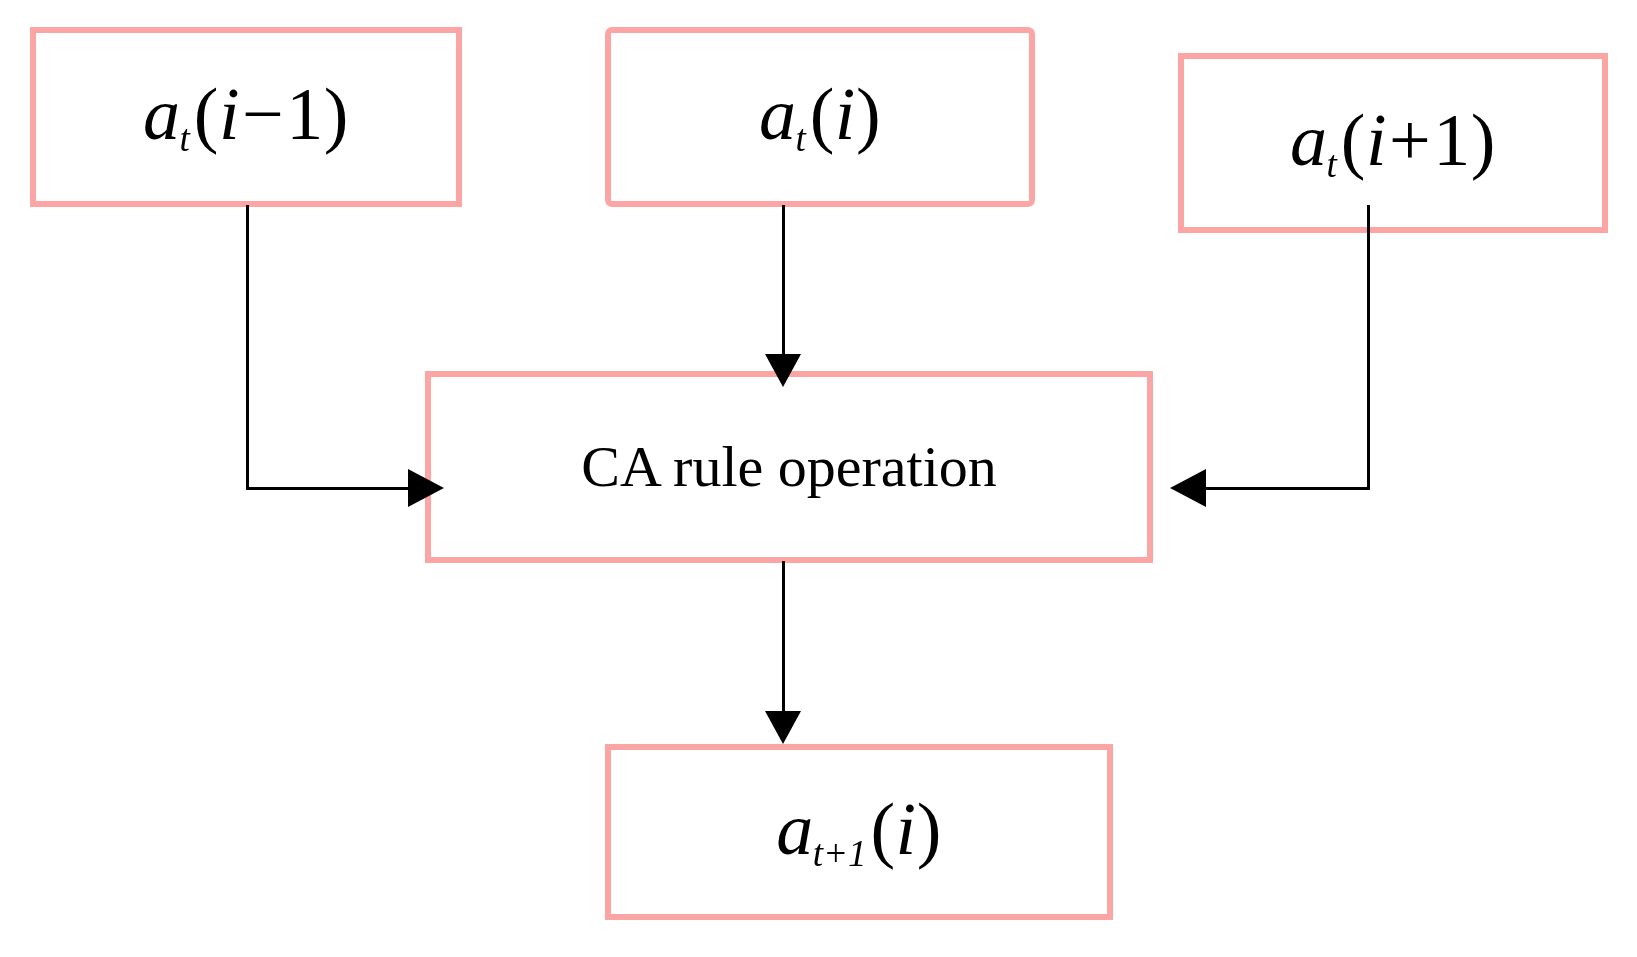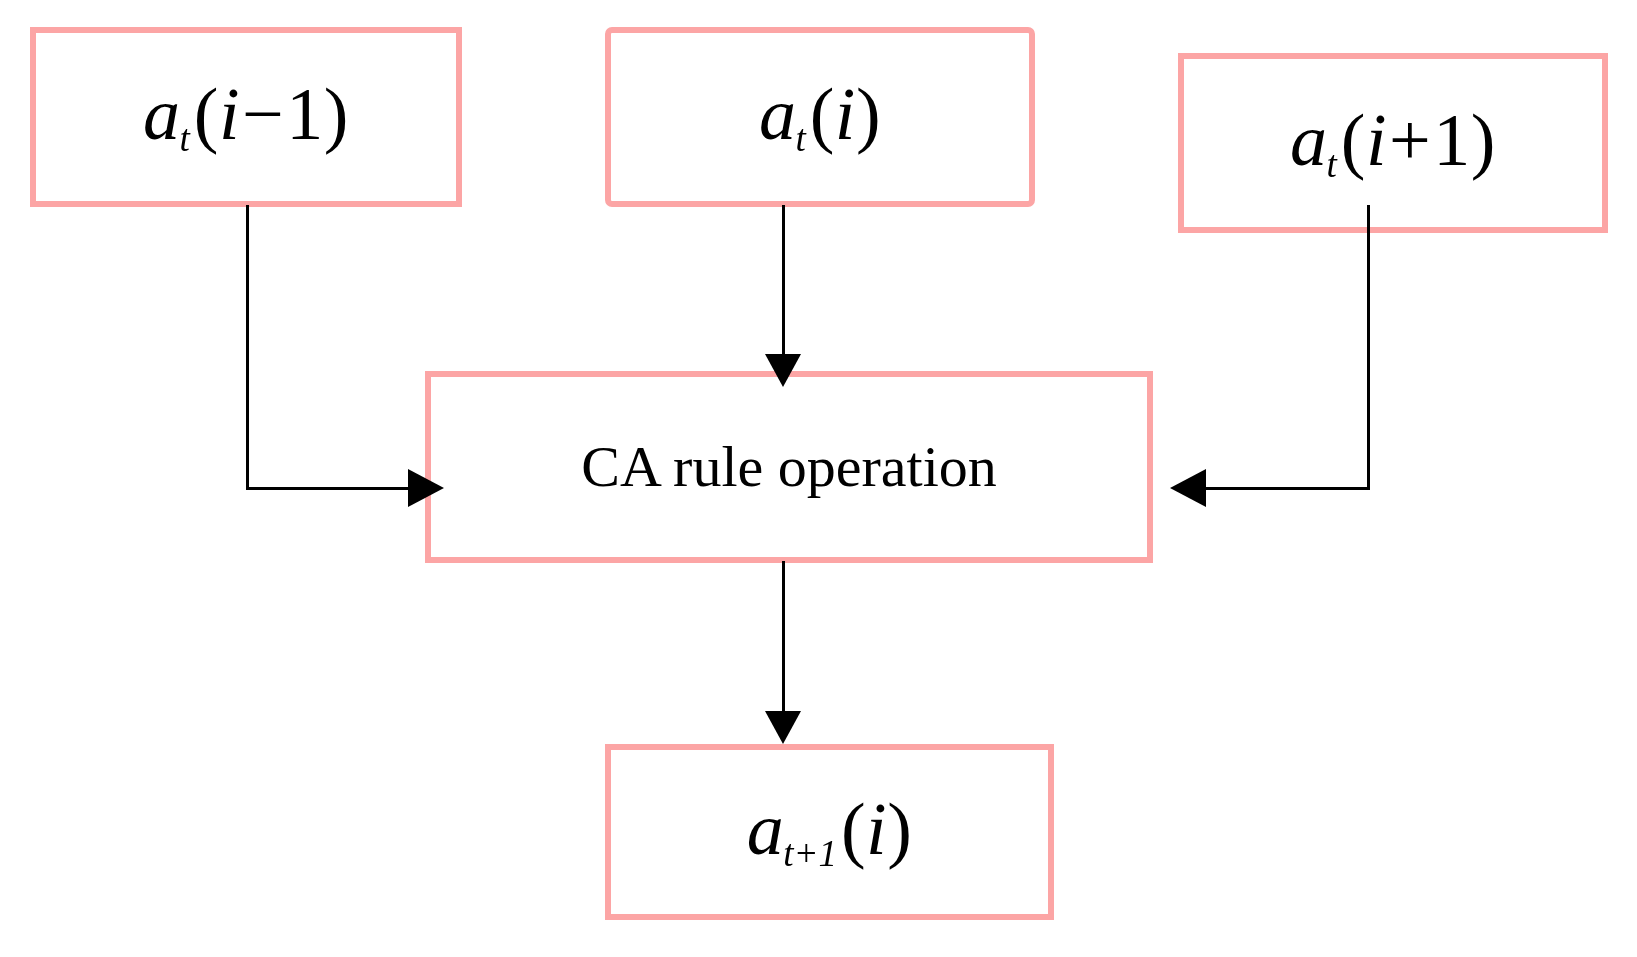--- a/index.html
+++ b/index.html
@@ -116,21 +116,21 @@
   <div class="node" style="left:1178px; top:27px; width:430px; height:180px;margin-top:26px;">
     <span class="math">
       <span>a</span><span class="sub">t</span><span class="paren">(</span><span>i</span><span class="op">+</span><span class="up">1</span><span class="up">)</span>
     </span>
   </div>
 
   <div class="node" style="left:425px; top:371px; width:728px; height:192px;">
     <span class="label-plain">CA rule operation</span>
   </div>
 
-  <div class="node" style="left:605px; top:744px; width:449px; height:176px;">
+  <div class="node" style="left:605px; top:744px; width:508px; height:176px;">
     <span class="math">
       <span>a</span><span class="sub">t+1</span><span class="paren">(</span><span>i</span><span class="up">)</span>
     </span>
   </div>
 
   <div class="vline" style="left:246px; top:205px; height:285px;"></div>
   <div class="hline" style="left:246px; top:487px; width:165px;"></div>
   <div class="arrow-right" style="left:408px; top:469px;"></div>
 
   <div class="vline" style="left:782px; top:205px; height:152px;"></div>

